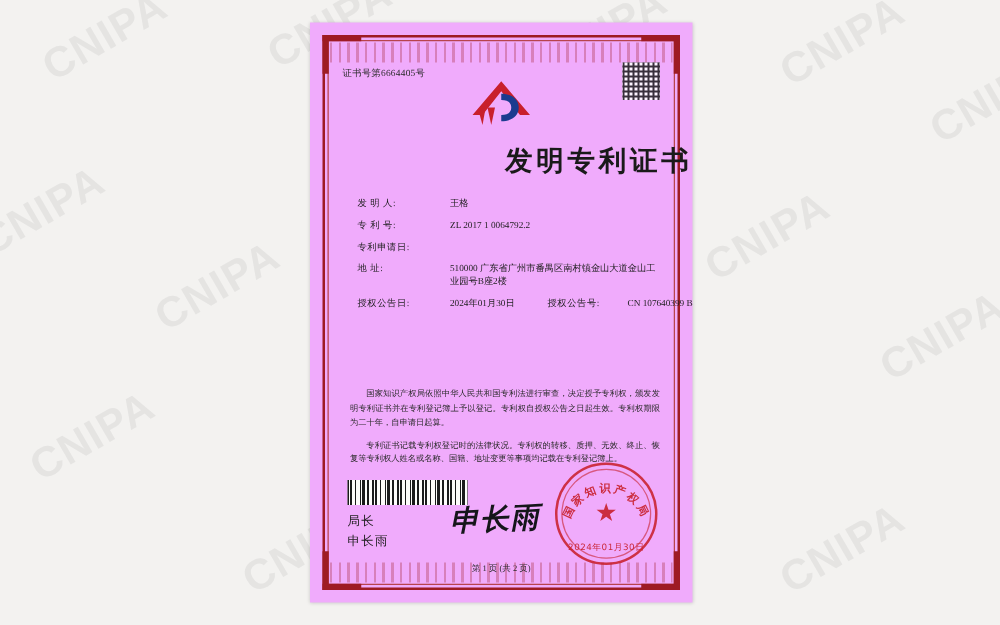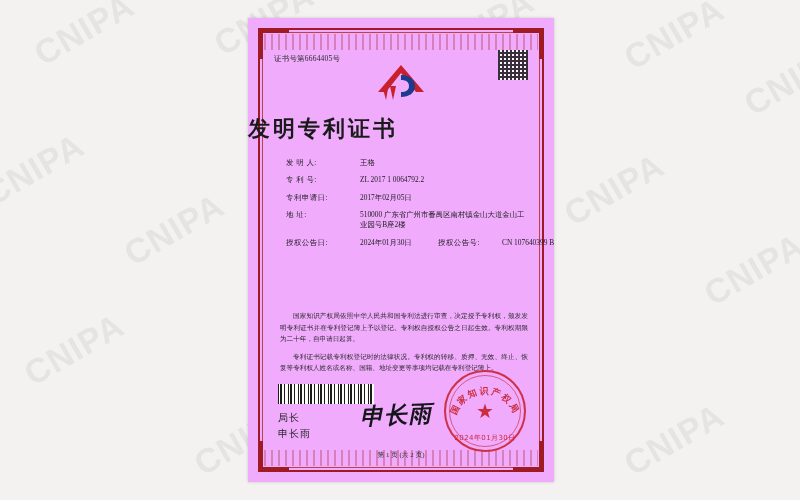--- a/index.html
+++ b/index.html
@@ -106,23 +106,23 @@
     position: absolute;
     left: 50%;
     top: 44px;
     transform: translateX(-50%);
     width: 62px;
     height: 44px;
   }
 
   .title {
     position: absolute;
-    left: 0; right: 0;
+    left: 11px; right: 0;
     top: 96px;
-    text-align: left;
+    text-align: right;
     font-size: 22px;
     font-weight: bold;
     letter-spacing: 3px;
     color: #1a1a1a;
     font-family: Liberation Serif, serif;
   }
 
   
   .fields {
     position: absolute;
@@ -331,21 +331,20 @@
       <div class="row">
         <div class="lbl">发 明 人:</div>
         <div class="val">王格</div>
       </div>
       <div class="row">
         <div class="lbl">专 利 号:</div>
         <div class="val">ZL 2017 1 0064792.2</div>
       </div>
       <div class="row">
         <div class="lbl">专利申请日:</div>
-        <div class="val">2017年02月05日</div>
       </div>
       <div class="row">
         <div class="lbl">地 址:</div>
         <div class="val">510000 广东省广州市番禺区南村镇金山大道金山工业园号B座2楼</div>
       </div>
       <div class="row">
         <div class="lbl">授权公告日:</div>
         <div class="val2" style="flex:0 0 78px">2024年01月30日</div>
         <div class="lbl2">授权公告号:</div>
         <div class="val2">CN 107640399 B</div>

